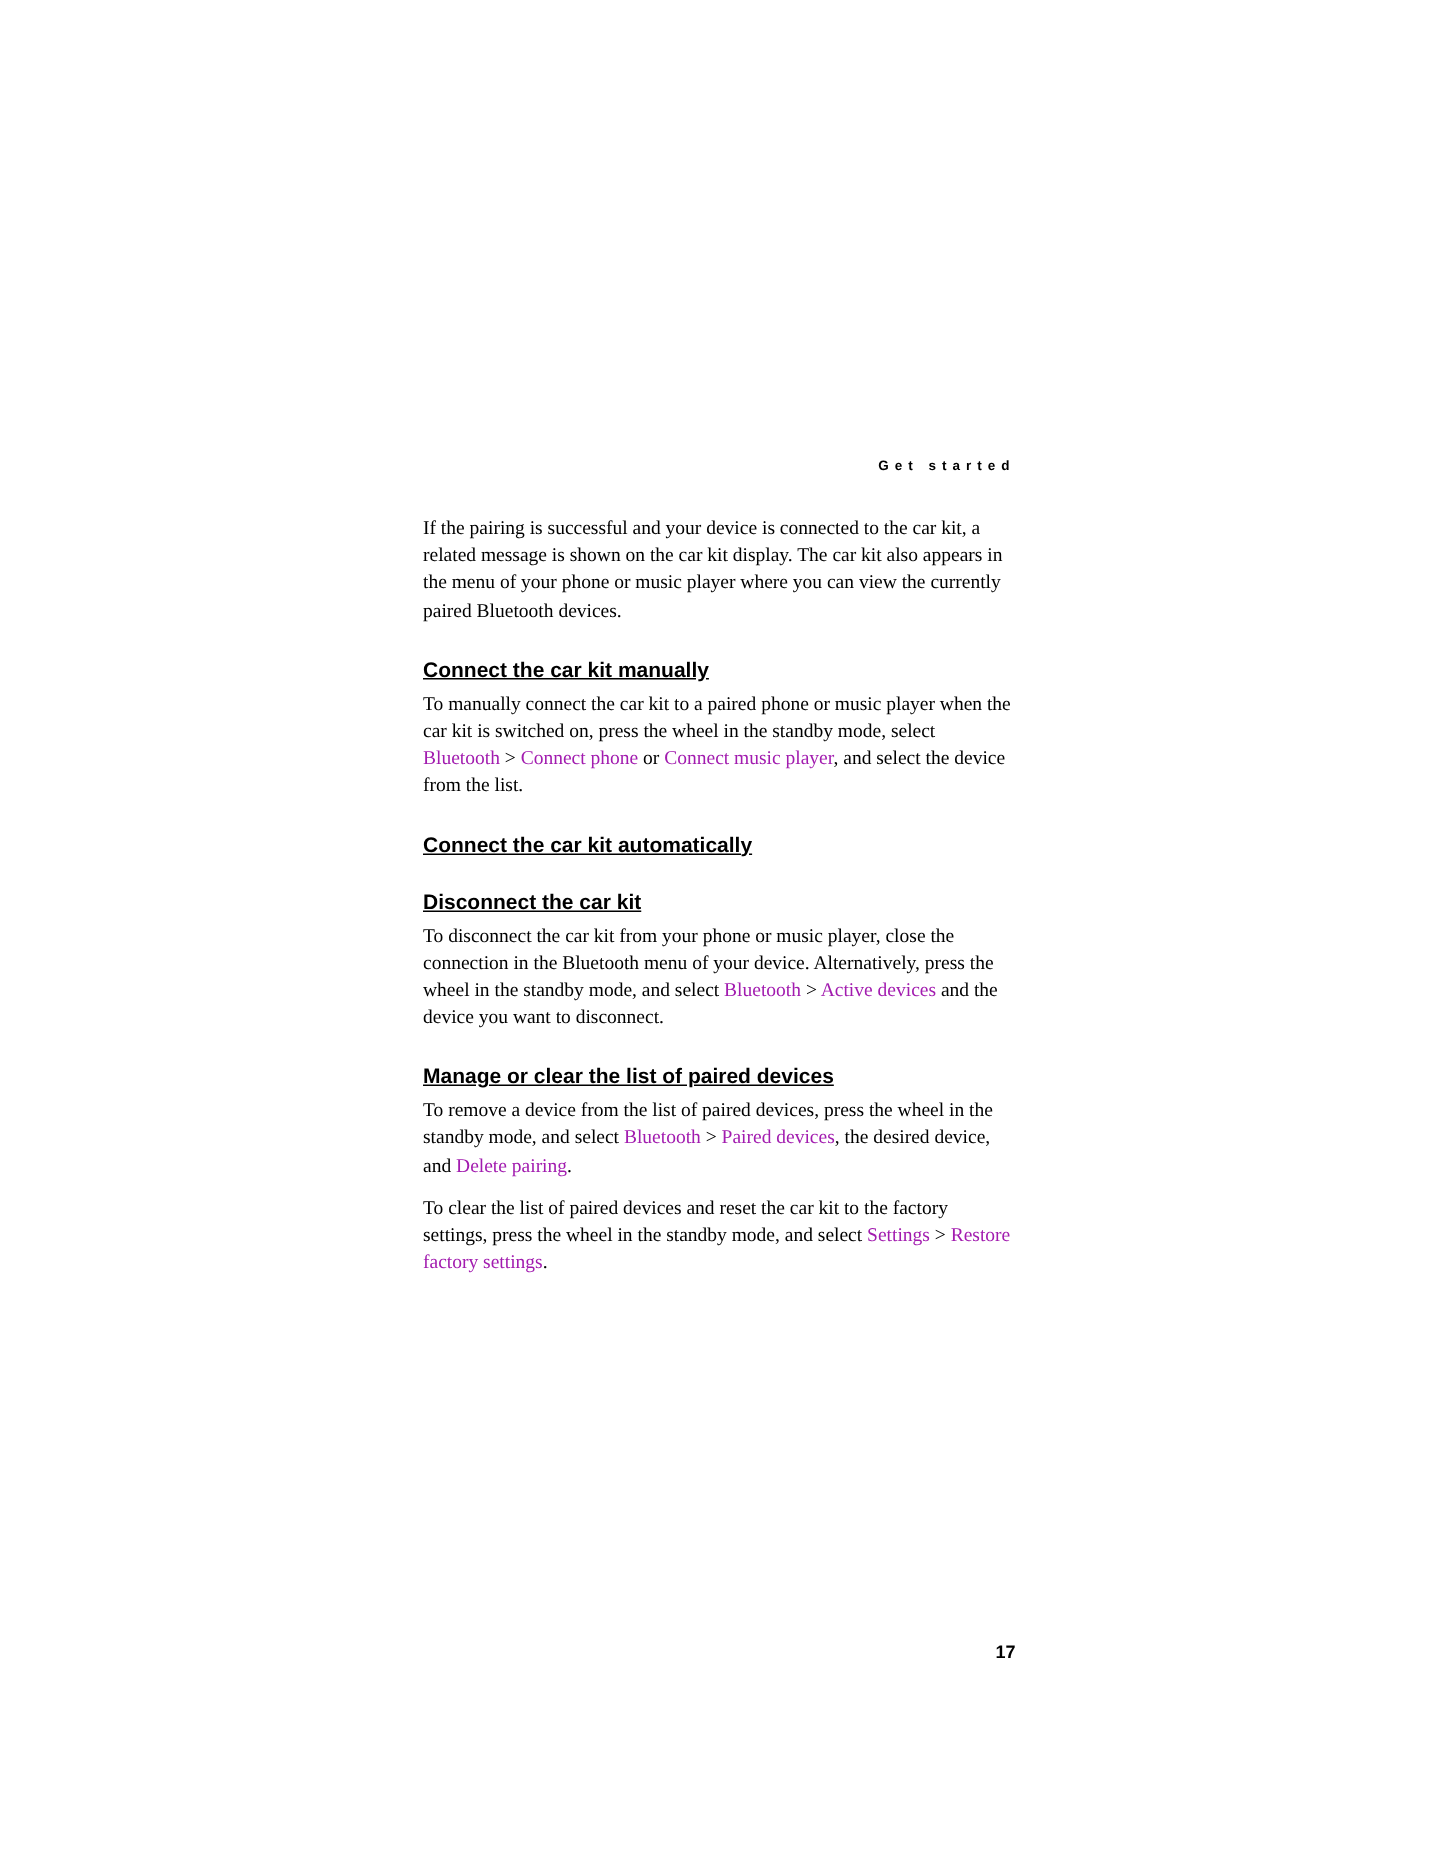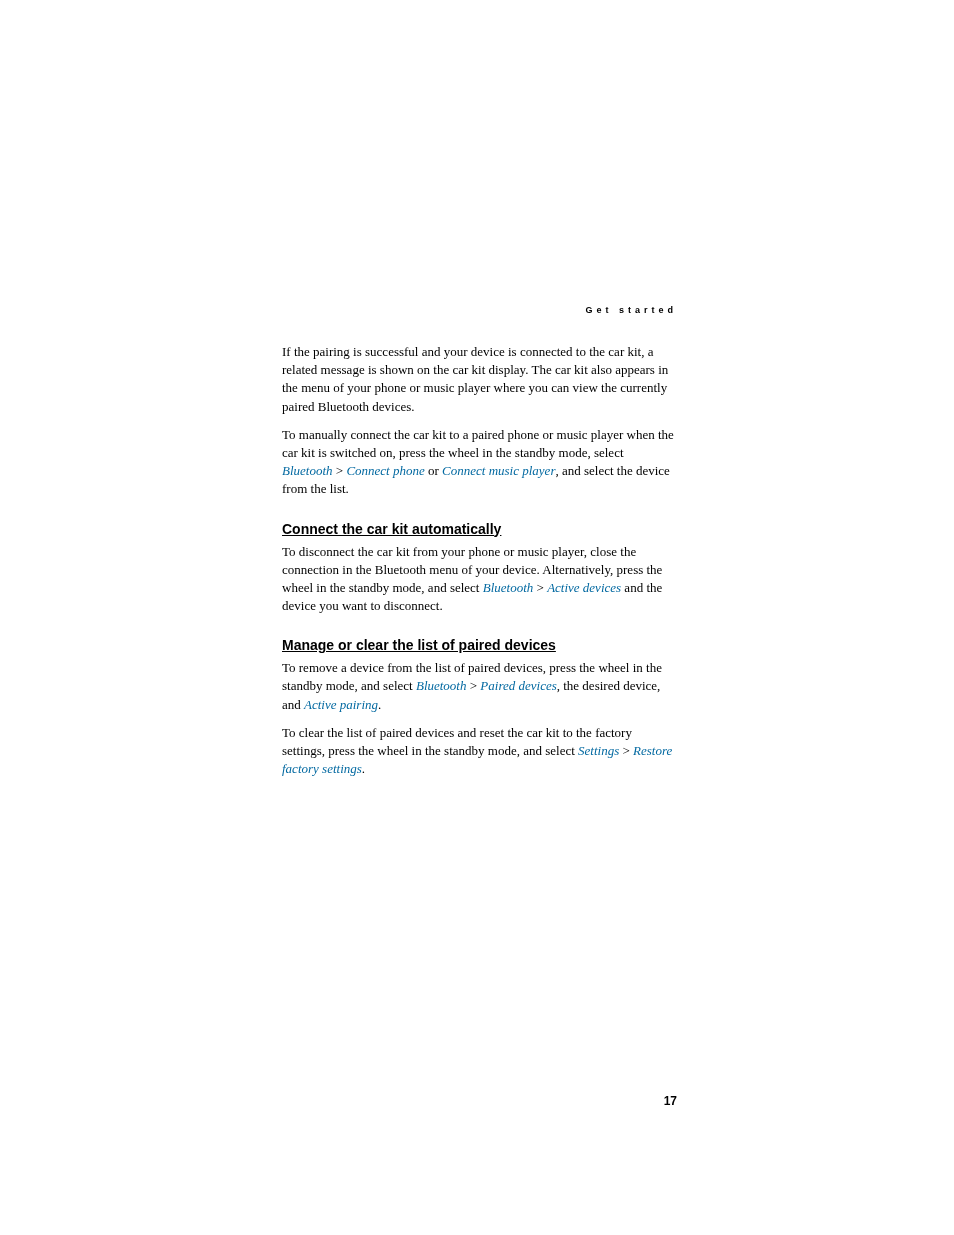--- a/index.html
+++ b/index.html
@@ -36,22 +36,21 @@
     .heading {
       font-size: 14px;
       font-weight: bold;
       text-decoration: underline;
       margin-top: 22px;
       margin-bottom: 6px;
       color: #000;
       font-family: Arial, Helvetica, sans-serif;
     }
     .menu {
-      color: #0369a1;
-      font-style: italic;
+      color: #a21caf;
     }
     .sep {
       color: #000;
     }
     .pagenum {
       position: absolute;
       right: 0;
       top: 789px;
       font-size: 12px;
       font-weight: bold;
@@ -59,32 +58,34 @@
     }
   </style>
 </head>
 <body>
 
 <div class="page">
   <div class="header">Get started</div>
 
   <div class="para">If the pairing is successful and your device is connected to the car kit, a related message is shown on the car kit display. The car kit also appears in the menu of your phone or music player where you can view the currently paired Bluetooth devices.</div>
 
+  <div class="heading">Connect the car kit manually</div>
   <div class="para">
     <span>To manually connect the car kit to a paired phone or music player when the car kit is switched on, press the wheel in the standby mode, select </span><span class="menu">Bluetooth</span><span class="sep"> &gt; </span><span class="menu">Connect phone</span><span> or </span><span class="menu">Connect music player</span><span>, and select the device from the list.</span>
   </div>
 
   <div class="heading">Connect the car kit automatically</div>
 
+  <div class="heading">Disconnect the car kit</div>
   <div class="para">
     <span>To disconnect the car kit from your phone or music player, close the connection in the Bluetooth menu of your device. Alternatively, press the wheel in the standby mode, and select </span><span class="menu">Bluetooth</span><span class="sep"> &gt; </span><span class="menu">Active devices</span><span> and the device you want to disconnect.</span>
   </div>
 
   <div class="heading">Manage or clear the list of paired devices</div>
   <div class="para">
-    <span>To remove a device from the list of paired devices, press the wheel in the standby mode, and select </span><span class="menu">Bluetooth</span><span class="sep"> &gt; </span><span class="menu">Paired devices</span><span>, the desired device, and </span><span class="menu">Active pairing</span><span>.</span>
+    <span>To remove a device from the list of paired devices, press the wheel in the standby mode, and select </span><span class="menu">Bluetooth</span><span class="sep"> &gt; </span><span class="menu">Paired devices</span><span>, the desired device, and </span><span class="menu">Delete pairing</span><span>.</span>
   </div>
   <div class="para">
     <span>To clear the list of paired devices and reset the car kit to the factory settings, press the wheel in the standby mode, and select </span><span class="menu">Settings</span><span class="sep"> &gt; </span><span class="menu">Restore factory settings</span><span>.</span>
   </div>
 
   <div class="pagenum">17</div>
 </div>
 
 </body></html>

